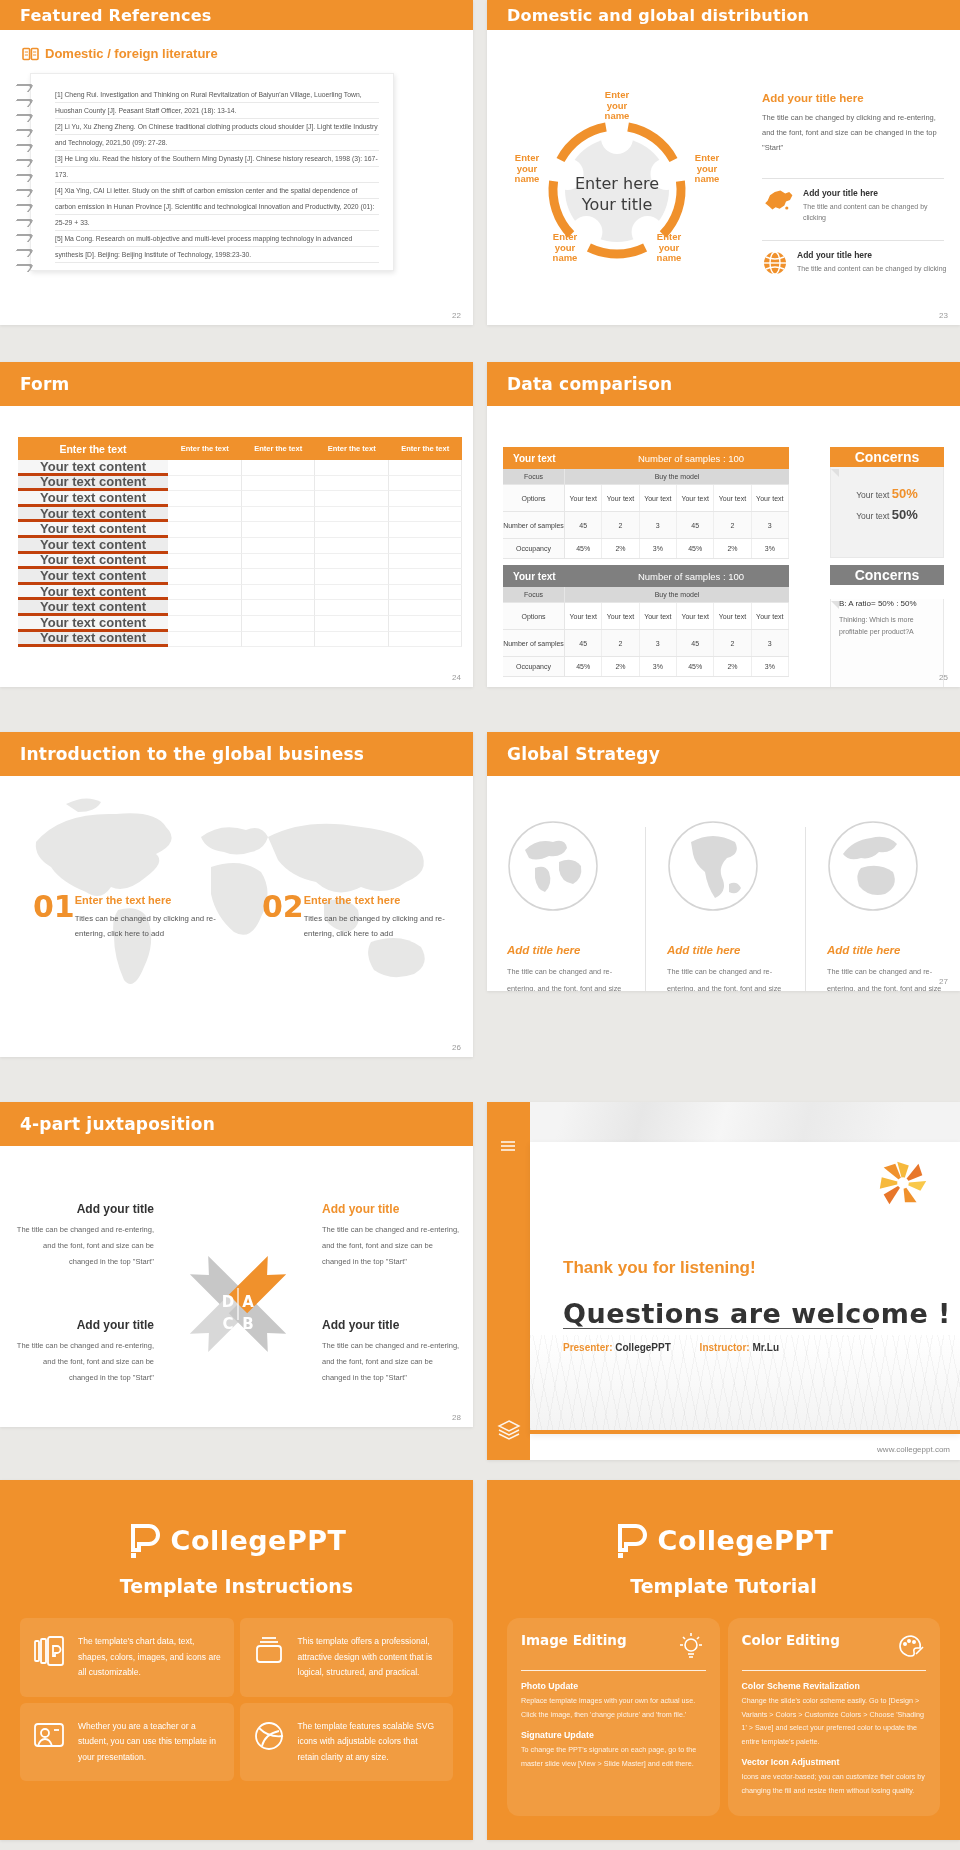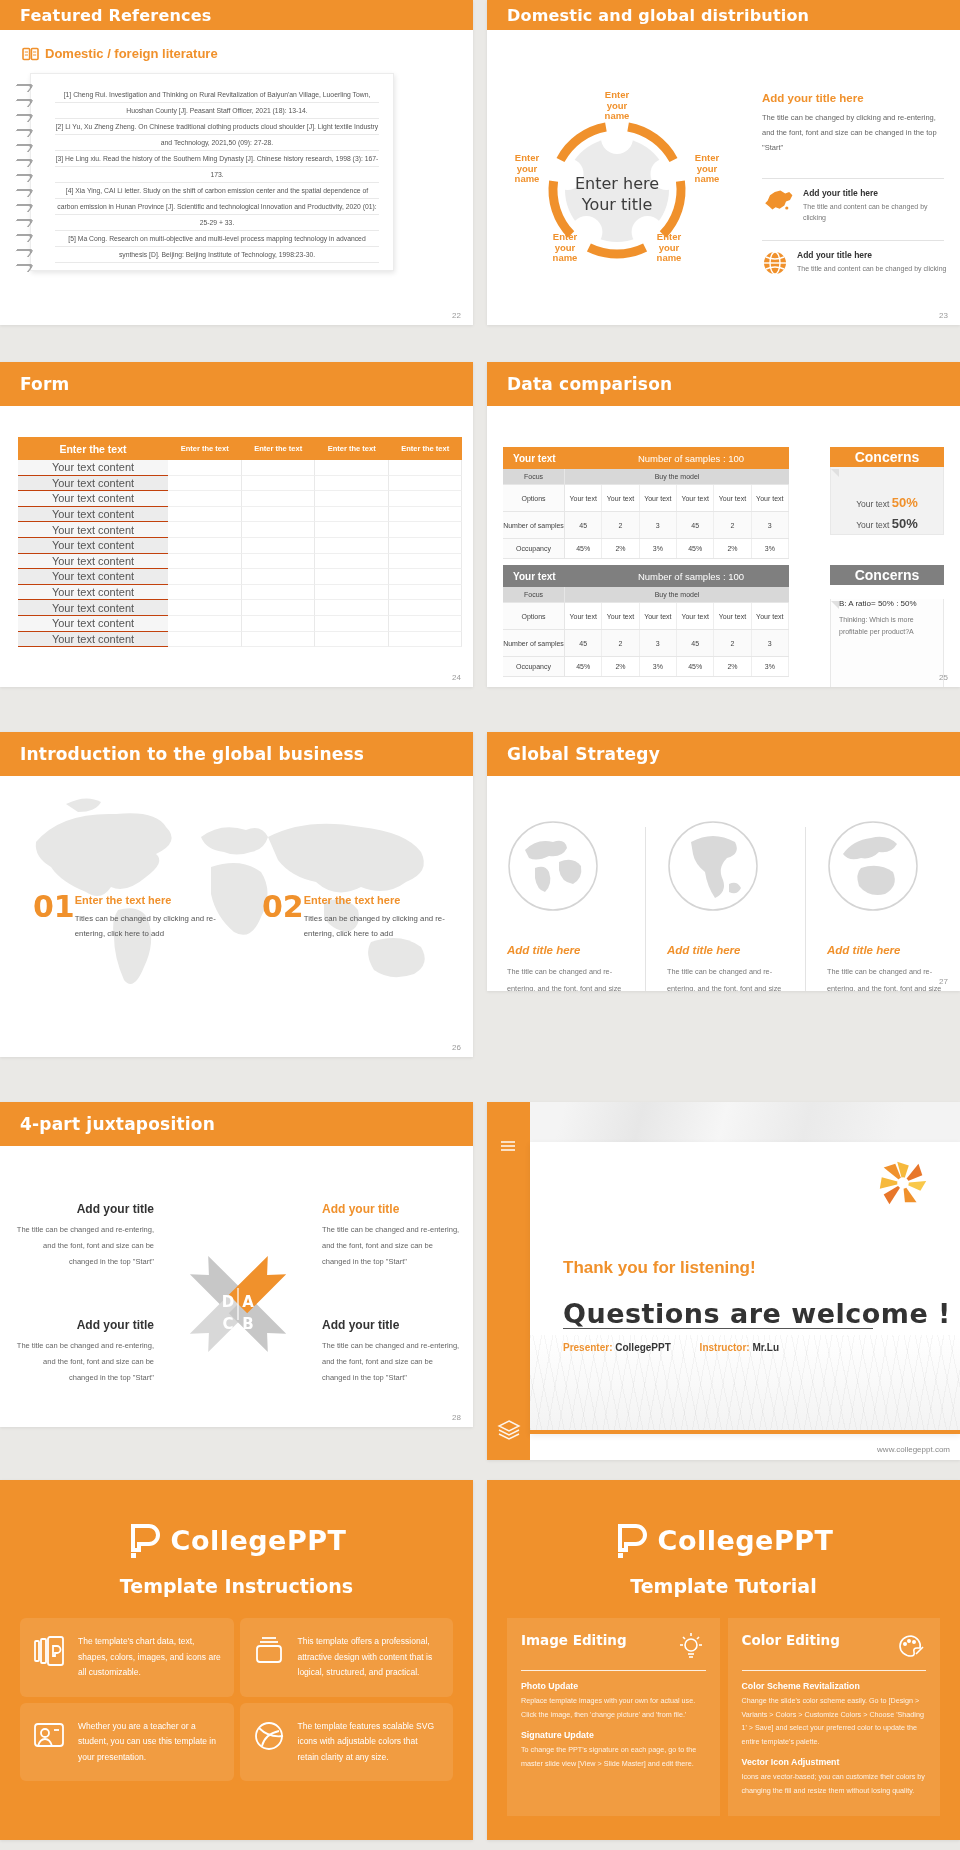--- a/index.html
+++ b/index.html
@@ -3,21 +3,21 @@
 <meta charset="utf-8">
 <style>
   html,body{margin:0;padding:0;}
   body{width:960px;height:1850px;background:#eae9e6;font-family:"Liberation Sans",sans-serif;position:relative;}
   #canvas{position:absolute;left:0;top:0;width:960px;height:1850px;overflow:hidden;}
   .slide{position:absolute;background:#fff;box-shadow:0 1px 3px rgba(0,0,0,.08);overflow:hidden;}
   .sh{position:absolute;left:0;top:0;right:0;height:44px;background:#f0912c;color:#fff;display:flex;align-items:center;padding-left:20px;box-sizing:border-box;font-family:"DejaVu Sans","Liberation Sans",sans-serif;font-weight:bold;font-size:17px;letter-spacing:.2px;}
   .cut .sh{height:30px;font-size:16px;}
   .pagenum{position:absolute;right:12px;bottom:5px;font-size:8px;color:#9a9a9a;}
   
-  #s1{left:0;top:0;width:473px;height:325px;text-align:center;}
+  #s1{left:0;top:0;width:473px;height:325px;}
   #s2{left:487px;top:0;width:473px;height:325px;}
   #s3{left:0;top:362px;width:473px;height:325px;}
   #s4{left:487px;top:362px;width:473px;height:325px;}
   #s5{left:0;top:732px;width:473px;height:325px;}
   #s6{left:487px;top:732px;width:473px;height:259px;}
   #s7{left:0;top:1102px;width:473px;height:325px;}
   #s8{left:487px;top:1102px;width:473px;height:358px;background:#ffffff;}
   #s9{left:0;top:1480px;width:473px;height:360px;background:#f0912c;}
   #s10{left:487px;top:1480px;width:473px;height:360px;background:#f0912c;}
   
@@ -36,21 +36,21 @@
   .r2item{position:absolute;left:275px;width:185px;display:flex;gap:9px;}
   .r2item .it{flex:1;}
   .r2item .it b{display:block;font-size:8.5px;color:#333;margin-bottom:3px;}
   .r2item .it span{font-size:7px;color:#777;line-height:11px;display:block;}
   
   .ftable{position:absolute;left:18px;top:75px;width:444px;}
   .fhead{display:flex;height:23px;background:#f0912c;color:#fff;font-weight:bold;}
   .fh1{width:150px;display:flex;align-items:center;justify-content:center;font-size:10.5px;}
   .fh{flex:1;display:flex;align-items:center;justify-content:center;font-size:7.5px;}
   .frow{display:flex;height:15.6px;}
-  .fc1{width:150px;display:flex;align-items:center;justify-content:center;font-size:11px;color:#555;border-bottom:1px solid #c2410c;box-sizing:border-box;}
+  .fc1{width:150px;display:flex;align-items:center;justify-content:center;font-size:13px;color:#555;border-bottom:3px solid #c2410c;box-sizing:border-box;font-weight:bold;}
   .frow:nth-child(odd) .fc1{background:#ececec;}
   .frow:nth-child(even) .fc1{background:#f6f6f6;}
   .fc{flex:1;border-bottom:1px solid #efefef;border-right:1px solid #e9e9e9;box-sizing:border-box;background:#fff;}
   
   .dct{position:absolute;left:16px;width:286px;font-size:7px;color:#444;}
   .dct-h{display:flex;height:22px;color:#fff;align-items:center;}
   .dct-h.or{background:#f0912c;}
   .dct-h.gr{background:#7f7f7f;}
   .dct-label{width:80px;padding-left:10px;font-weight:bold;font-size:10px;}
   .dct-samples{flex:1;text-align:center;font-size:9.5px;}
@@ -108,21 +108,21 @@
   .hamb{position:absolute;left:13px;top:38px;}
   .layers{position:absolute;left:10px;bottom:20px;}
   
   .brandrow{position:absolute;left:0;top:42px;width:100%;display:flex;align-items:center;justify-content:center;gap:10px;color:#fff;}
   .brandname{font-size:27px;font-weight:bold;font-family:"DejaVu Sans",sans-serif;letter-spacing:.5px;}
   .otitle{position:absolute;left:0;top:95px;width:100%;text-align:center;color:#fff;font-weight:bold;font-size:19px;font-family:"DejaVu Sans",sans-serif;}
   .cardgrid{position:absolute;left:20px;top:138px;width:433px;display:grid;grid-template-columns:1fr 1fr;gap:6px;}
   .ocard{background:rgba(255,255,255,.10);border-radius:6px;padding:16px 12px;display:flex;gap:12px;min-height:78px;box-sizing:border-box;}
   .ocard .txt{flex:1;color:#fff;font-size:8.5px;line-height:15.5px;}
   .tutgrid{position:absolute;left:20px;top:138px;width:433px;display:grid;grid-template-columns:1fr 1fr;gap:8px;}
-  .tcard2{background:rgba(255,255,255,.10);border-radius:0;padding:14px 14px 10px 14px;color:#fff;box-sizing:border-box;min-height:198px;}
+  .tcard2{background:rgba(255,255,255,.10);border-radius:12px;padding:14px 14px 10px 14px;color:#fff;box-sizing:border-box;min-height:198px;}
   .tut-head{display:flex;align-items:flex-start;justify-content:space-between;}
   .tut-head b{font-size:13.5px;font-family:"DejaVu Sans",sans-serif;}
   .tut-hr{border-top:1.5px solid rgba(255,255,255,.85);margin:8px 0 10px 0;}
   .tsec b{display:block;font-size:8.8px;margin-bottom:3px;}
   .tsec span{display:block;font-size:7.2px;line-height:13.5px;color:rgba(255,255,255,.88);margin-bottom:9px;}
   svg{display:block;}
 </style>
 </head>
 <body>
 
@@ -412,21 +412,21 @@
           <div class="dcell">2%</div>
           <div class="dcell">3%</div>
           <div class="dcell">45%</div>
           <div class="dcell">2%</div>
           <div class="dcell">3%</div>
         </div>
     </div>
 
     <div class="concern" style="top:85px;">
       <div class="concern-h or">Concerns</div>
-      <div class="concern-b" style="height:68px;padding-top:26px;">
+      <div class="concern-b" style="height:91px;padding-top:17px;">
         <div class="c1line"><span>Your text</span> <span class="ov">50%</span></div>
         <div class="c1line"><span>Your text</span> <span class="dv">50%</span></div>
       </div>
     </div>
     <div class="concern" style="top:203px;">
       <div class="concern-h gr">Concerns</div>
       <div class="concern-b" style="height:90px;background:#fdfdfd;">
         <div class="c2l1">B: A ratio= 50% : 50%</div>
         <div class="c2l2">Thinking: Which is more profitable per product?A</div>
       </div>

